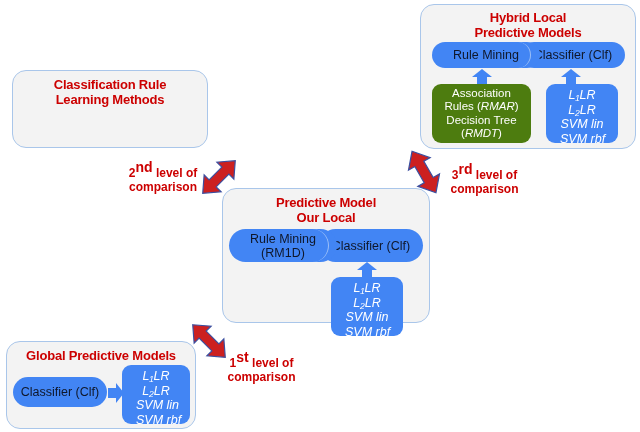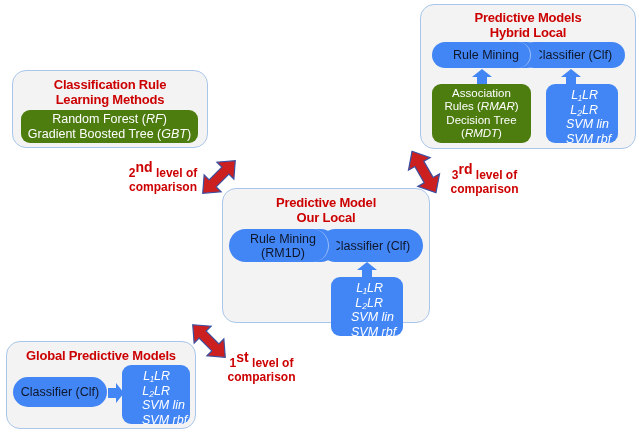--- a/index.html
+++ b/index.html
@@ -76,22 +76,22 @@
 
   .listbox {
     position: absolute;
     background: #4285f4;
     color: #ffffff;
     border-radius: 9px;
     box-sizing: border-box;
     font-style: italic;
     font-size: 12.5px;
     line-height: 14.5px;
-    padding: 4px 20px;
-    text-align: right;
+    padding: 4px 14px;
+    text-align: center;
     font-weight: 500;
   }
   .listbox div { white-space: nowrap; }
   sup { font-size: 14px; }
 
   
   .arrow { position: absolute; }
 
   .cmp-label {
     position: absolute;
@@ -101,22 +101,22 @@
     line-height: 14px;
     text-align: center;
     white-space: nowrap;
   }
 </style>
 </head>
 <body>
 
 <div class="panel" style="left:420px; top:4px; width:216px; height:145px;">
   <div class="panel-title" style="margin-top:5px;">
+    <div>Hybrid Local</div>
     <div>Predictive Models</div>
-    <div>Hybrid Local</div>
   </div>
 
   <div class="pill" style="left:11px; top:37px; width:108px; height:26px; z-index:3;">
     <span>Rule Mining</span>
   </div>
   <div class="pill" style="left:100px; top:37px; width:104px; height:26px; z-index:2;">
     <span>
       <span>Classifier (</span><span class="it">Clf</span><span>)</span>
     </span>
   </div>
@@ -141,24 +141,20 @@
     <div>L₂LR</div>
     <div>SVM lin</div>
     <div>SVM rbf</div>
   </div>
 </div>
 
 <div class="panel" style="left:12px; top:70px; width:196px; height:78px;">
   <div class="panel-title" style="margin-top:6px;">
     <div>Classification Rule</div>
     <div>Learning Methods</div>
-  </div>
-  <div class="bluebox" style="left:8px; top:39px; width:177px; height:33px;">
-    <div><span>Random Forest (</span><span class="it">RF</span><span>)</span></div>
-    <div><span>Gradient Boosted Tree (</span><span class="it">GBT</span><span>)</span></div>
   </div>
 </div>
 
 <div class="panel" style="left:222px; top:188px; width:208px; height:135px;">
   <div class="panel-title" style="margin-top:6px;">
     <div>Predictive Model</div>
     <div>Our Local</div>
   </div>
 
   <div class="pill" style="left:6px; top:40px; width:108px; height:33px; z-index:3;">

